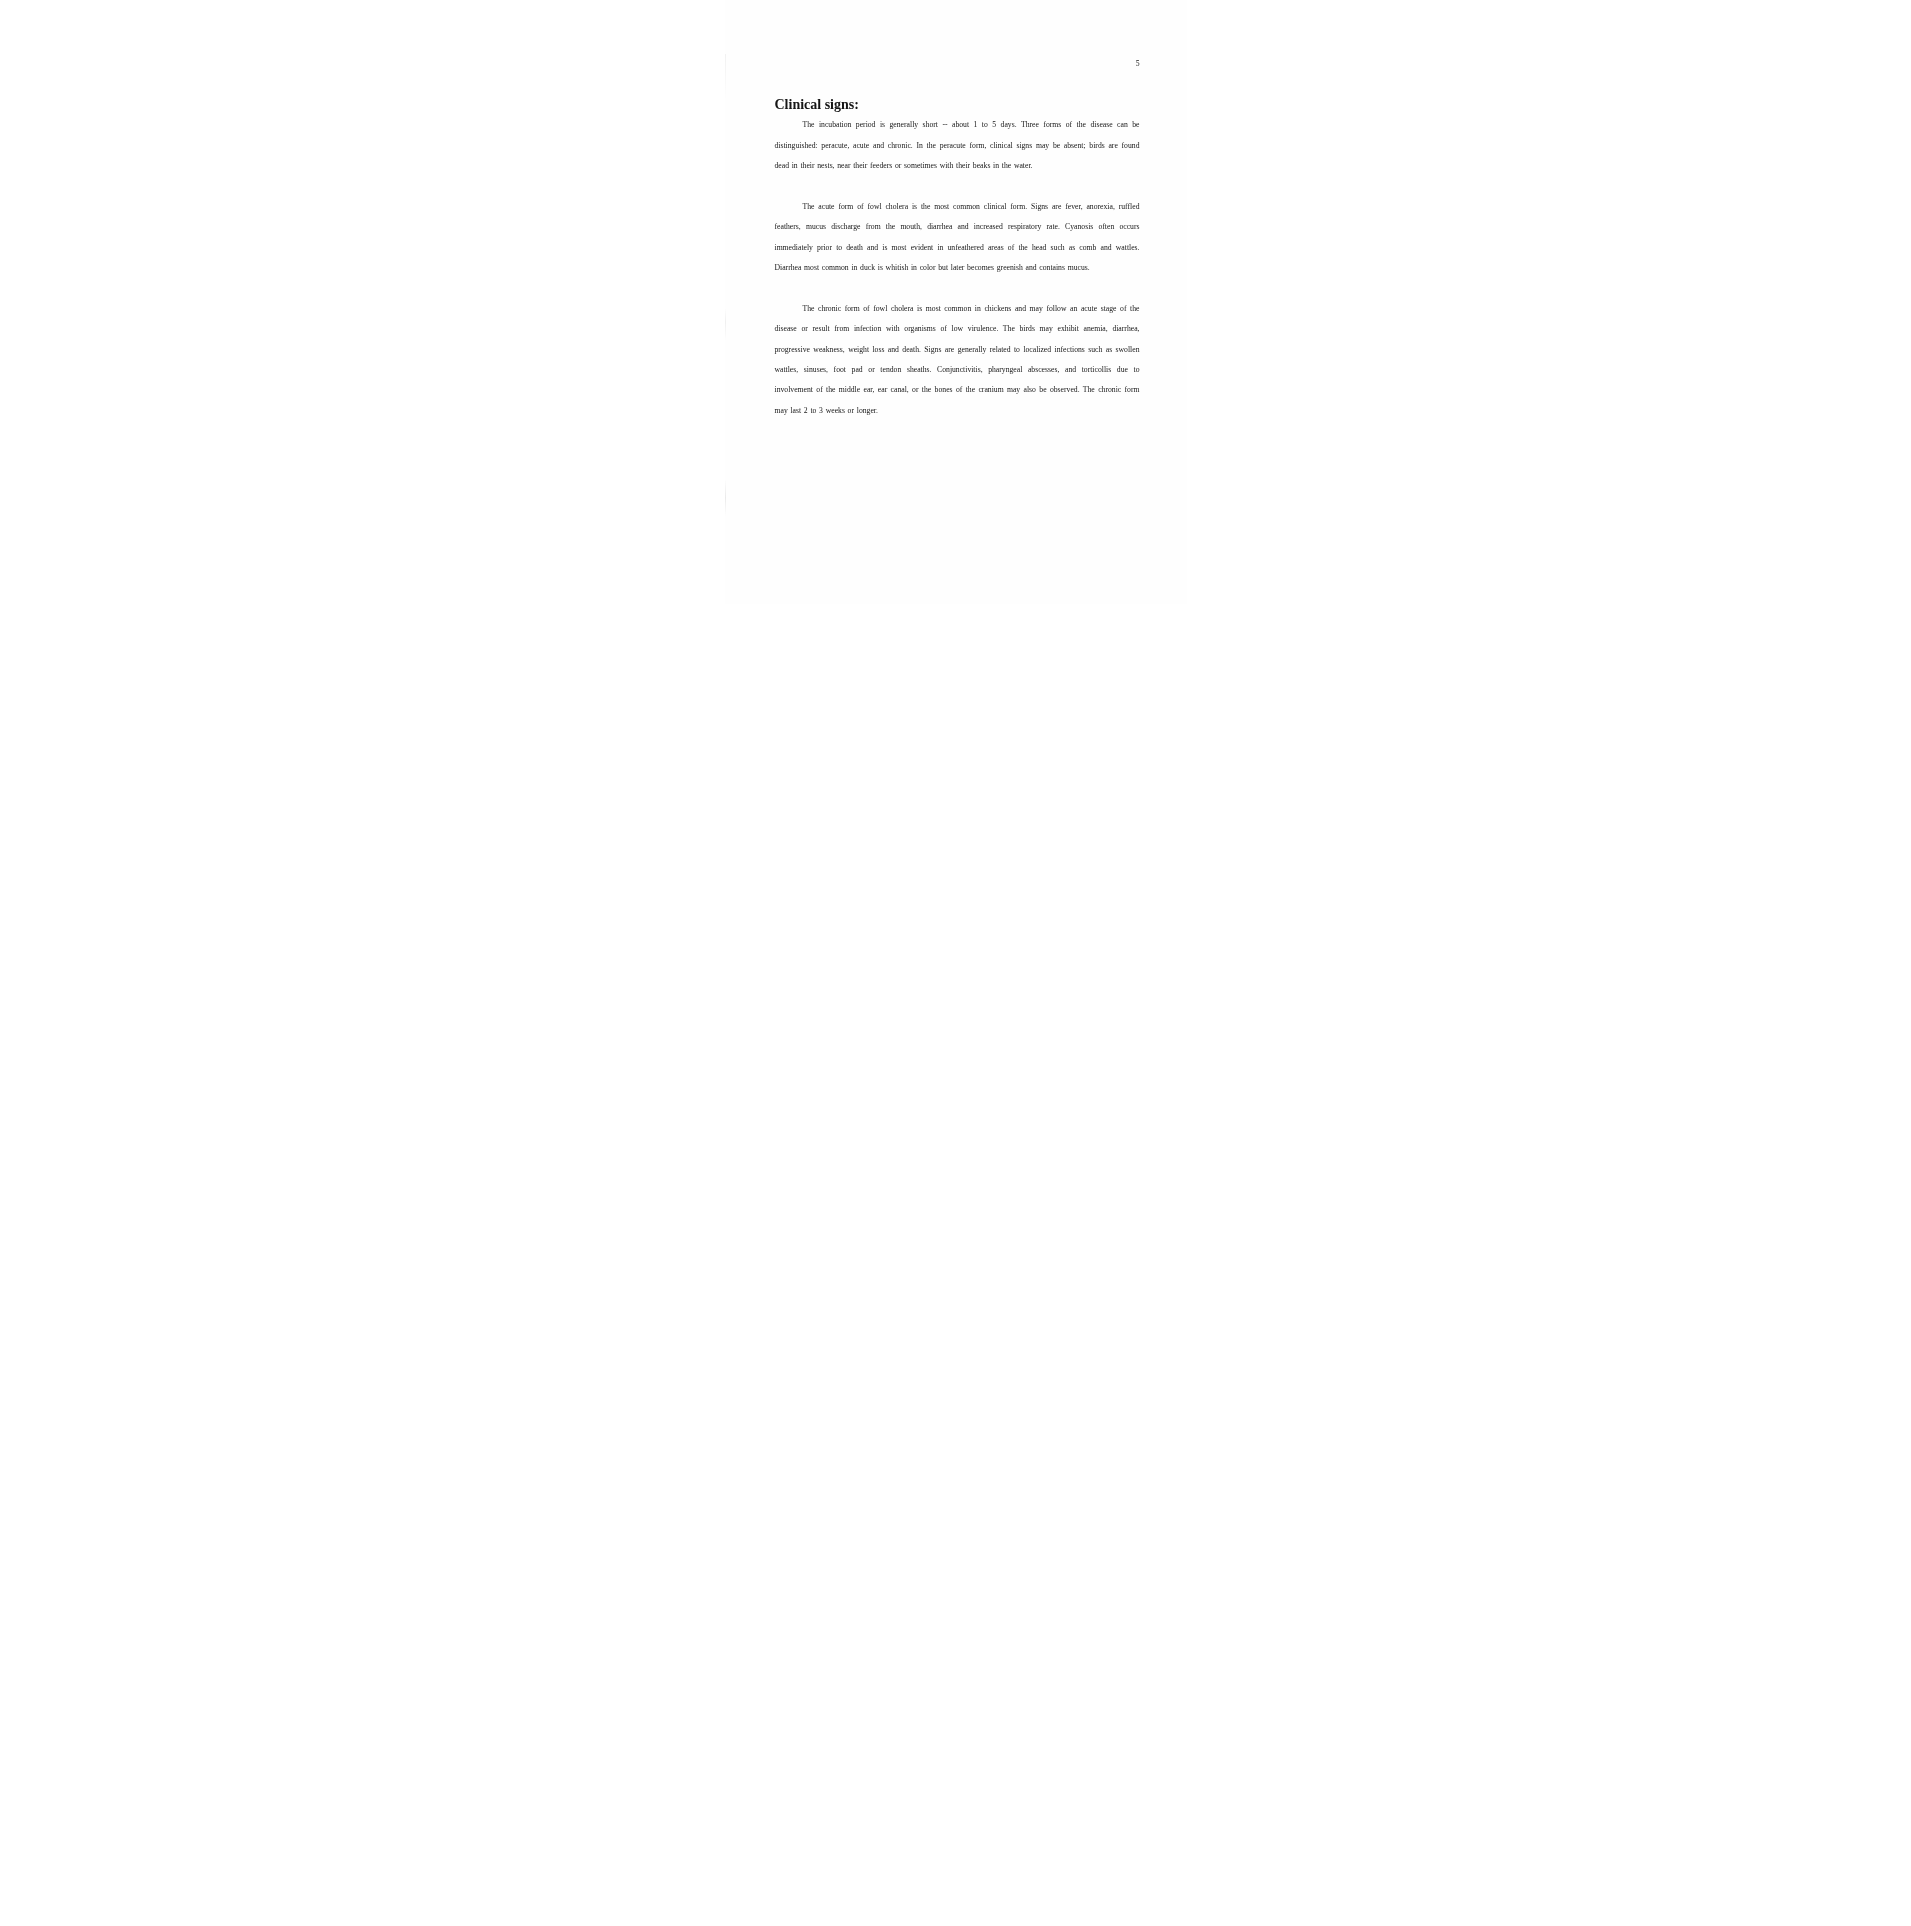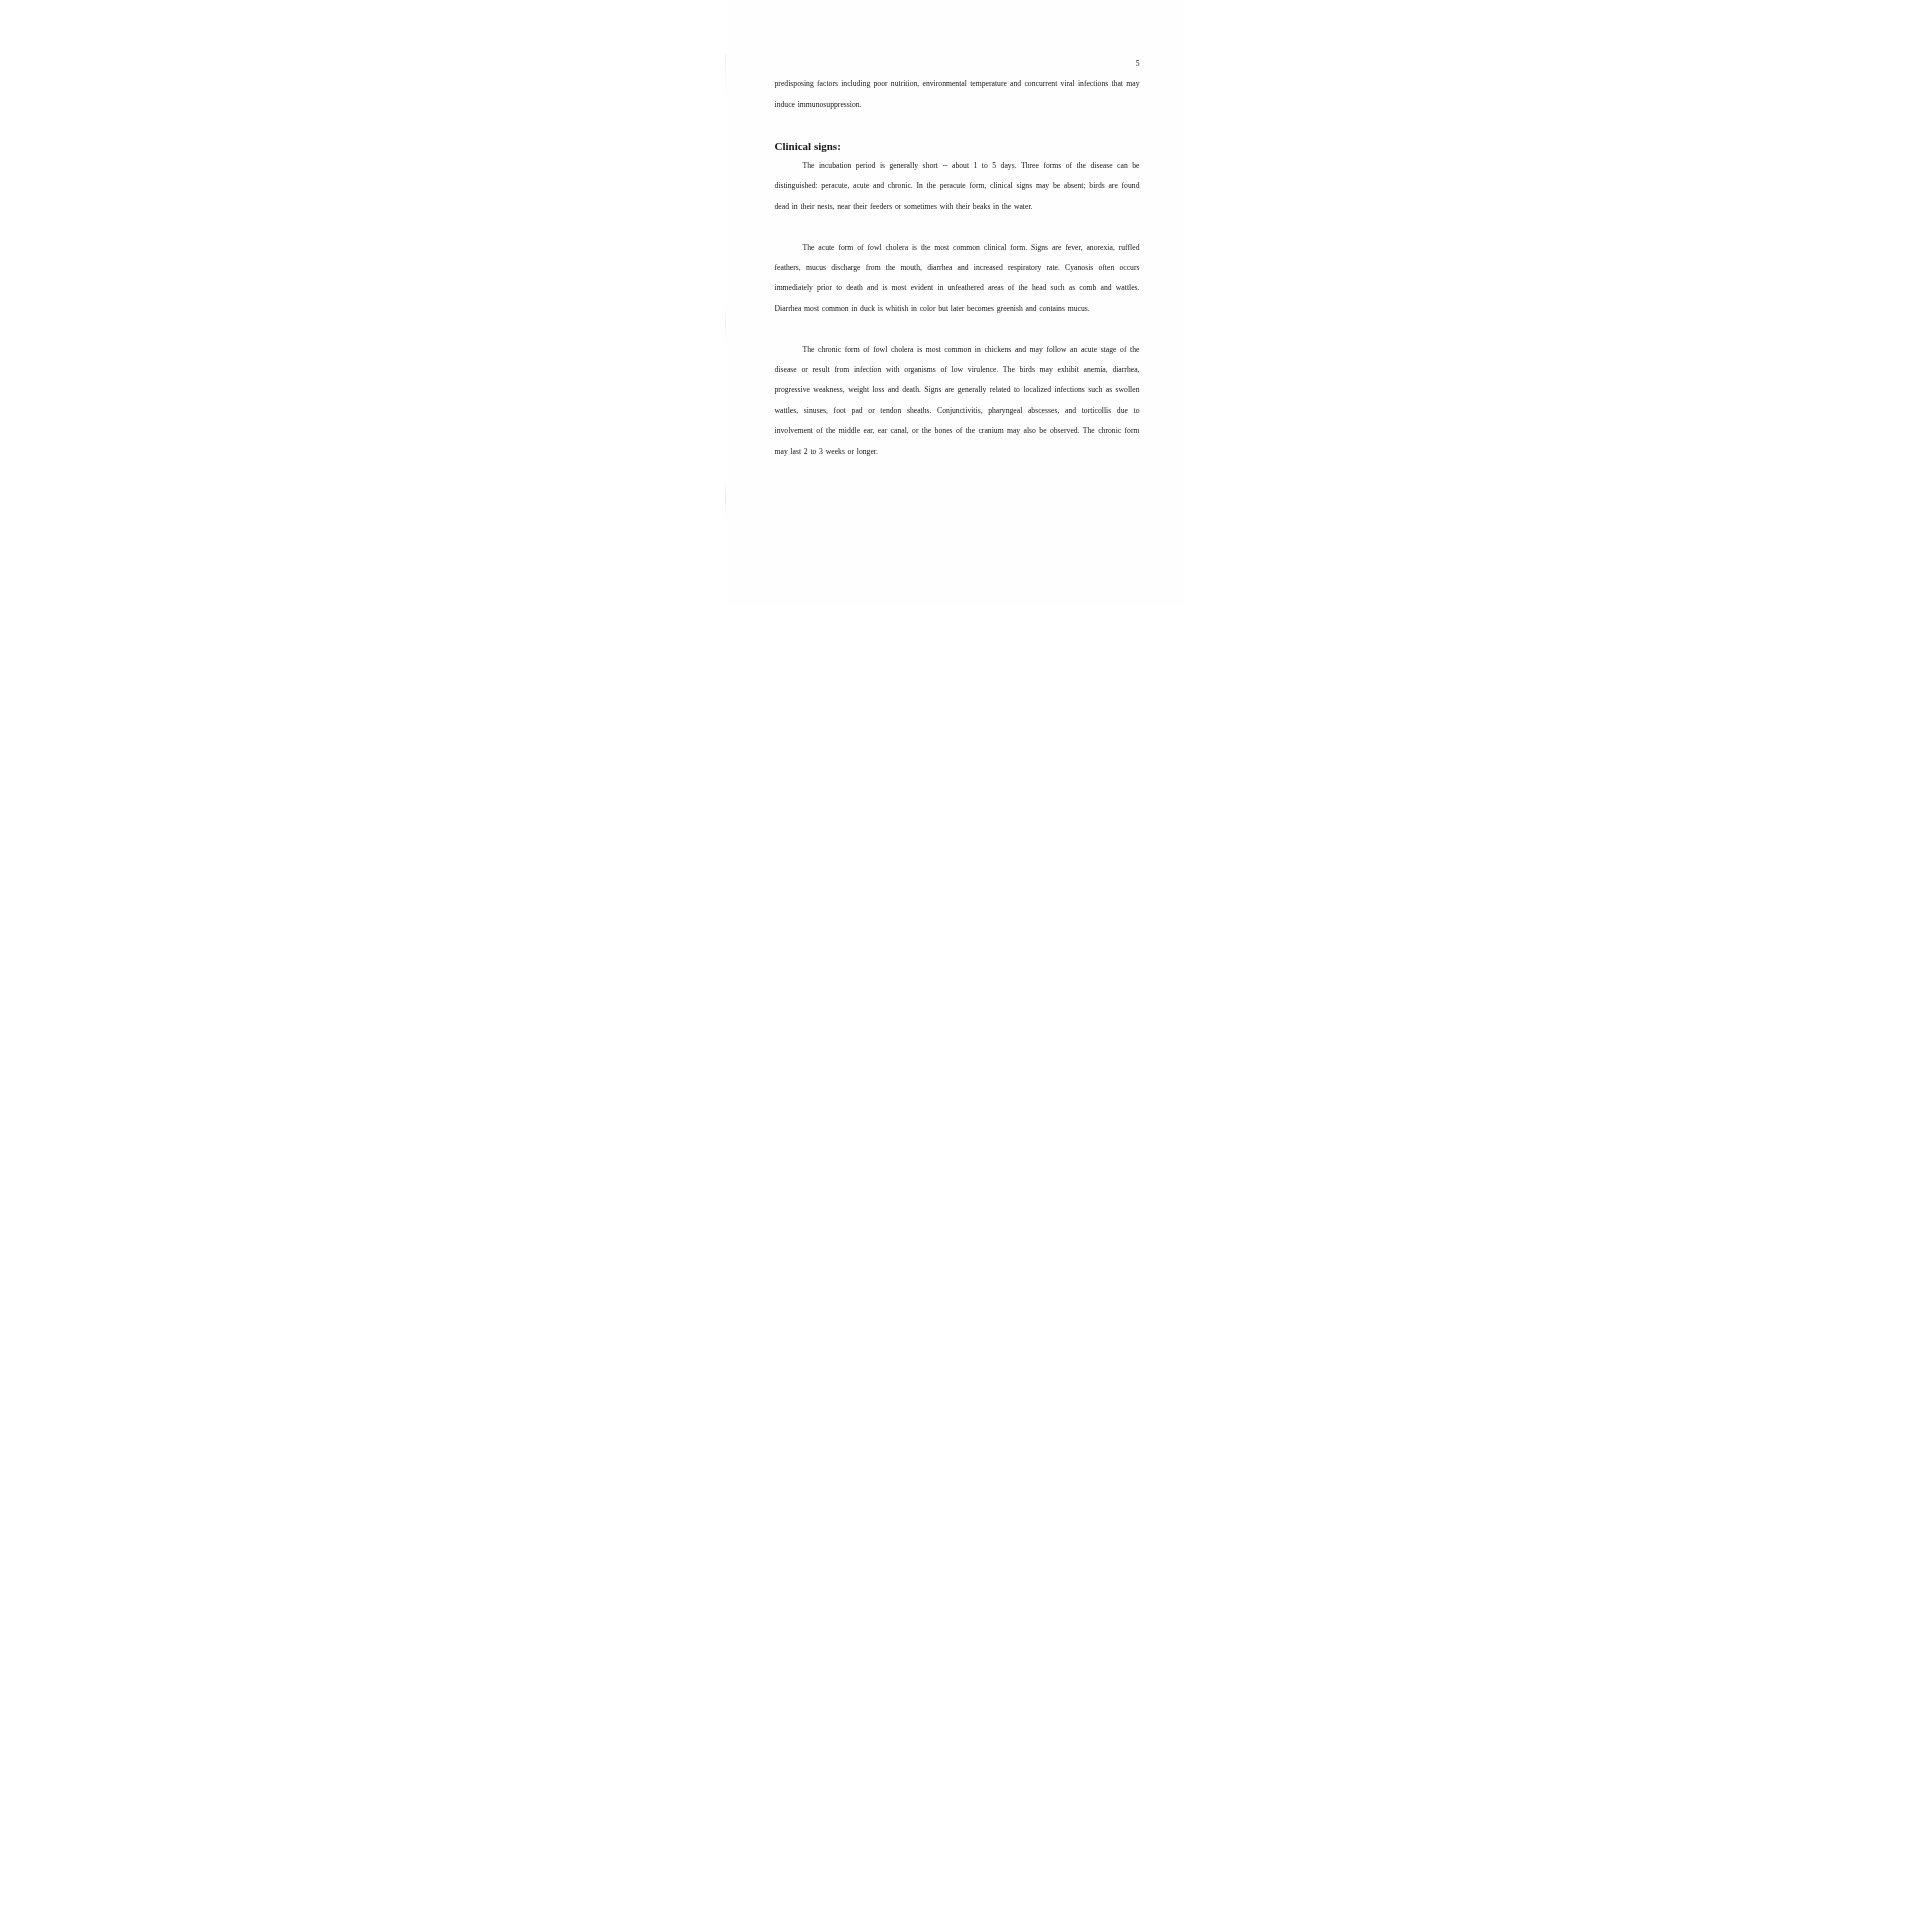--- a/index.html
+++ b/index.html
@@ -42,21 +42,21 @@
   p {
     margin: 0;
     text-align: justify;
     word-spacing: 0.8px;
   }
   p.intro {
     margin-top: 0;
     margin-bottom: 20.4px;
   }
   h2.section-heading {
-    font-size: 11px;
+    font-size: 14px;
     line-height: 20.4px;
     margin: 20.4px 0 0 0;
     font-weight: bold;
     text-align: left;
   }
   p.body-para {
     text-indent: 28px;
     margin-bottom: 20.4px;
   }
   p.body-para:last-child {
@@ -64,21 +64,20 @@
   }
 </style>
 </head>
 <body>
 
 <div class="page">
   <div class="scan-edge"></div>
 
   <div class="page-number">5</div>
 
-  <p class="intro">predisposing factors including poor nutrition, environmental temperature and concurrent viral infections that may induce immunosuppression.</p>
 
   <h2 class="section-heading">Clinical signs:</h2>
 
   <p class="body-para">The incubation period is generally short -- about 1 to 5 days.  Three forms of the disease can be distinguished:  peracute, acute and chronic.  In the peracute form, clinical signs may be absent; birds are found dead in their nests, near their feeders or sometimes with their beaks in the water.</p>
 
   <p class="body-para">The acute form of fowl cholera is the most common clinical form.  Signs are fever, anorexia, ruffled feathers, mucus discharge from the mouth, diarrhea and increased respiratory rate.  Cyanosis often occurs immediately prior to death and is most evident in unfeathered areas of the head such as comb and wattles.  Diarrhea most common in duck is whitish in color but later becomes greenish and contains mucus.</p>
 
   <p class="body-para">The chronic form of fowl cholera is most common in chickens and may follow an acute stage of the disease or result from infection with organisms of low virulence.  The birds may exhibit anemia, diarrhea, progressive weakness, weight loss and death.  Signs are generally related to localized infections such as swollen wattles, sinuses, foot pad or tendon sheaths. Conjunctivitis, pharyngeal abscesses, and torticollis due to involvement of the middle ear, ear canal, or the bones of the cranium may also be observed.  The chronic form may last 2 to 3 weeks or longer.</p>
 </div>
 

